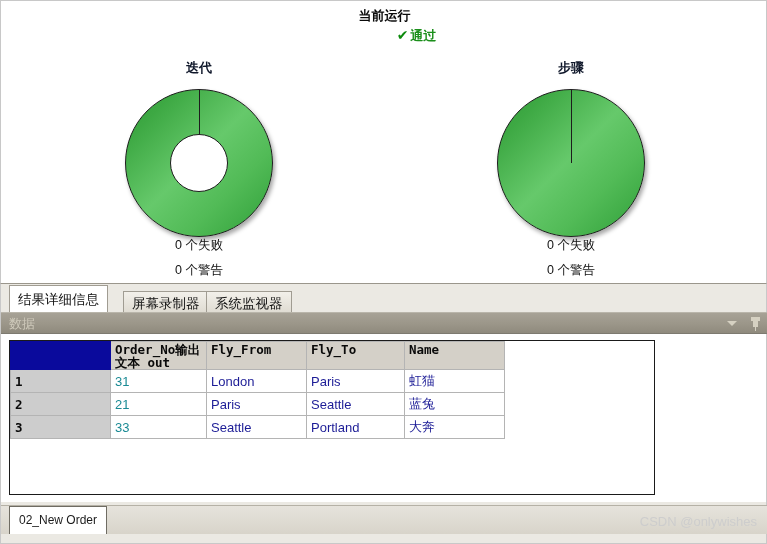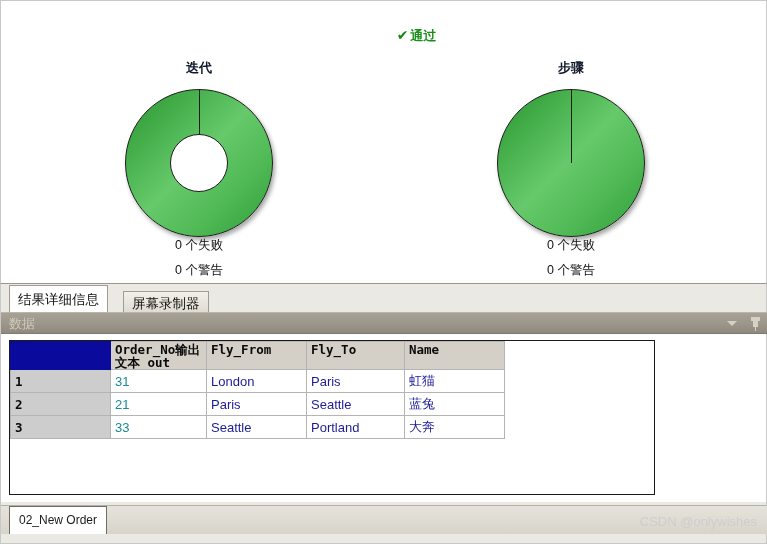--- a/index.html
+++ b/index.html
@@ -308,20 +308,21 @@
     white-space: nowrap;
   }
 </style>
 </head>
 <body>
 
 <div id="root">
 
   <div id="summary-panel">
 
+    <div class="run-title">当前运行</div>
 
     <div class="run-status">
       <span class="check">✔</span><span>通过</span>
     </div>
 
     <div class="chart-block" id="chart-block-iterations">
       <div class="chart-title">迭代</div>
       <div class="chart-canvas">
         <div class="pie-wrap">
           <div class="pie-disc"></div>
@@ -342,20 +343,21 @@
         </div>
       </div>
       <div class="chart-legend" id="legend-fail-steps">0 个失败</div>
       <div class="chart-legend" id="legend-warn-steps">0 个警告</div>
     </div>
   </div>
 
   <div id="tab-strip">
     <div class="tab active" id="tab-0">结果详细信息</div>
     <div class="tab inactive" id="tab-1">屏幕录制器</div>
+    <div class="tab inactive" id="tab-2">系统监视器</div>
   </div>
 
   <div id="data-panel">
     <div id="data-header">
       <div id="data-header-title">数据</div>
       <div id="data-header-actions">
         <div class="hdr-icon">
           <div class="chev-down"></div>
         </div>
         <div class="hdr-icon">

